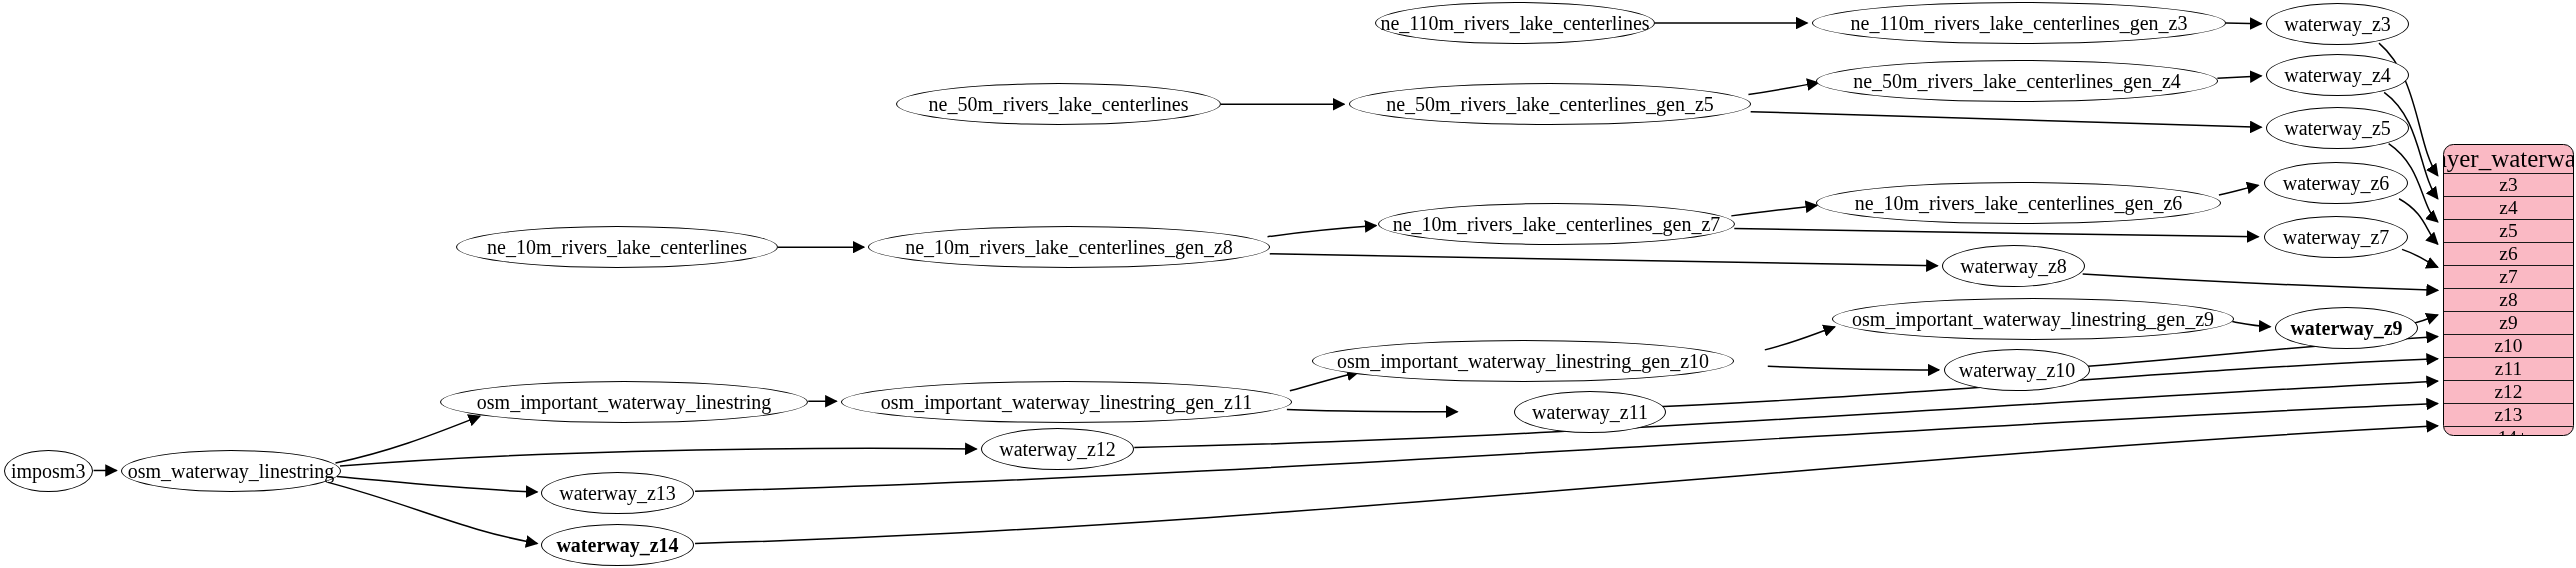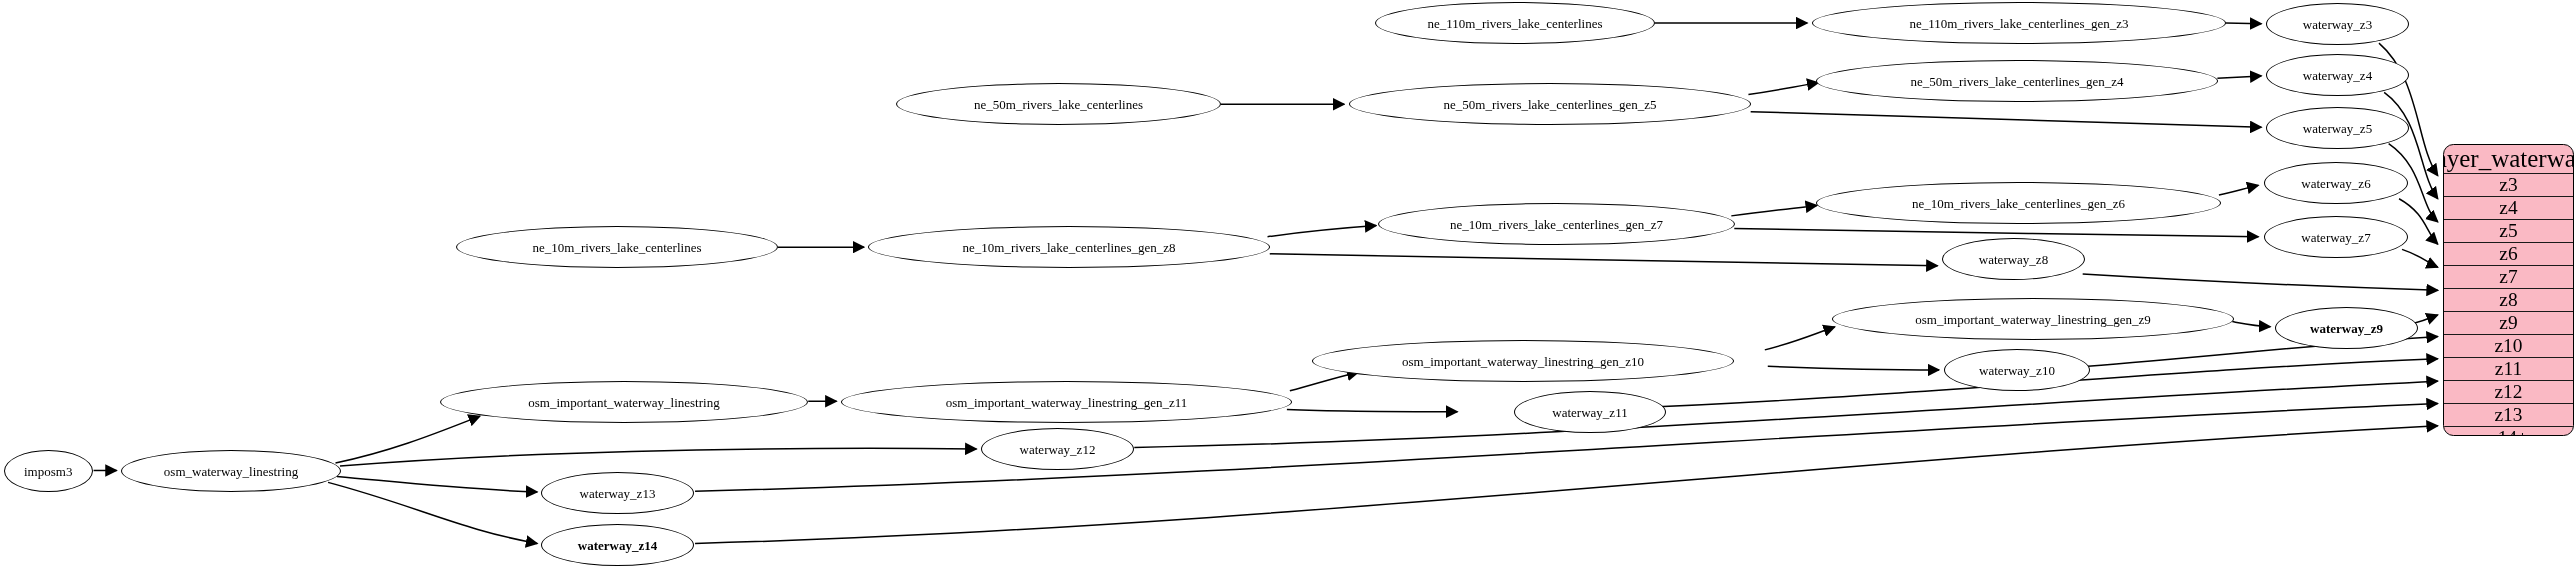--- a/index.html
+++ b/index.html
@@ -12,21 +12,21 @@
     background:var(--bg);
     font-family:"Liberation Serif","DejaVu Serif",serif;
     color:var(--text);
   }
   .edges{position:absolute;left:0;top:0;z-index:1;}
   .node{
     position:absolute;z-index:2;box-sizing:border-box;
     background:var(--node-fill);border:1.5px solid var(--node-stroke);
     border-radius:50%;
     display:flex;align-items:center;justify-content:center;
-    font-size:13px;white-space:nowrap;line-height:1;
+    font-size:20px;white-space:nowrap;line-height:1;
   }
   .layer-table{
     position:absolute;z-index:2;box-sizing:border-box;
     left:2443px;top:144px;width:131px;height:292px;
     background:var(--table-fill);
     border:1.5px solid var(--node-stroke);border-radius:10.4px;
     overflow:hidden;display:flex;flex-direction:column;
     font-size:19.4px;text-align:center;
   }
   .lt-cell{
@@ -99,21 +99,21 @@
 <div class="node" style="left:1816px;top:60px;width:402px;height:42px;">ne_50m_rivers_lake_centerlines_gen_z4</div>
 <div class="node" style="left:456px;top:226px;width:322px;height:42px;">ne_10m_rivers_lake_centerlines</div>
 <div class="node" style="left:868px;top:226px;width:402px;height:42px;font-family:Liberation Serif, serif;">ne_10m_rivers_lake_centerlines_gen_z8</div>
 <div class="node" style="left:1378px;top:203px;width:357px;height:42px;">ne_10m_rivers_lake_centerlines_gen_z7</div>
 <div class="node" style="left:1816px;top:182px;width:405px;height:42px;">ne_10m_rivers_lake_centerlines_gen_z6</div>
 <div class="node" style="left:2266px;top:3px;width:143px;height:42px;">waterway_z3</div>
 <div class="node" style="left:2266px;top:54px;width:143px;height:42px;">waterway_z4</div>
 <div class="node" style="left:2266px;top:107px;width:143px;height:42px;text-align:center;">waterway_z5</div>
 <div class="node" style="left:2264px;top:162px;width:144px;height:42px;">waterway_z6</div>
 <div class="node" style="left:2264px;top:216px;width:144px;height:42px;">waterway_z7</div>
-<div class="node" style="left:1942px;top:238px;width:143px;height:42px;">waterway_z8</div>
+<div class="node" style="left:1942px;top:245px;width:143px;height:42px;">waterway_z8</div>
 <div class="node" style="left:2275px;top:307px;width:143px;height:42px;font-weight:bold;">waterway_z9</div>
 <div class="node" style="left:1944px;top:349px;width:146px;height:42px;">waterway_z10</div>
 <div class="node" style="left:1514px;top:391px;width:152px;height:42px;">waterway_z11</div>
 <div class="node" style="left:981px;top:428px;width:153px;height:42px;">waterway_z12</div>
 <div class="node" style="left:541px;top:472px;width:153px;height:42px;">waterway_z13</div>
 <div class="node" style="left:541px;top:524px;width:153px;height:42px;font-weight:bold;">waterway_z14</div>
 
 <div class="layer-table">
   <div class="lt-cell lt-header">layer_waterway</div>
   <div class="lt-cell">z3</div>

